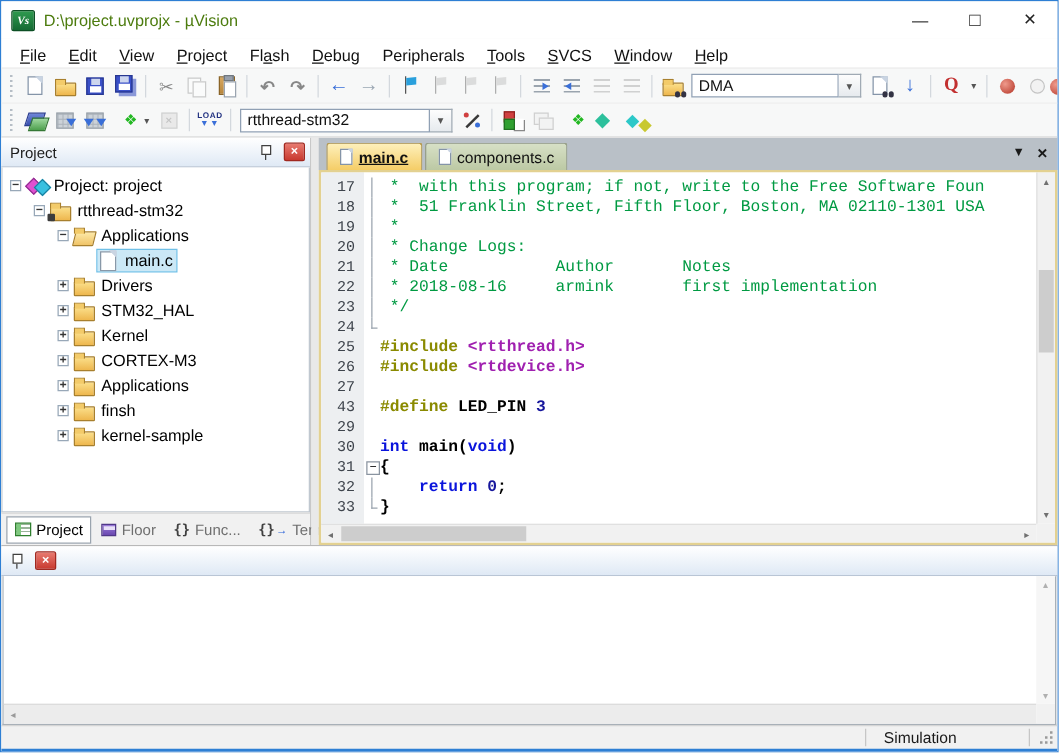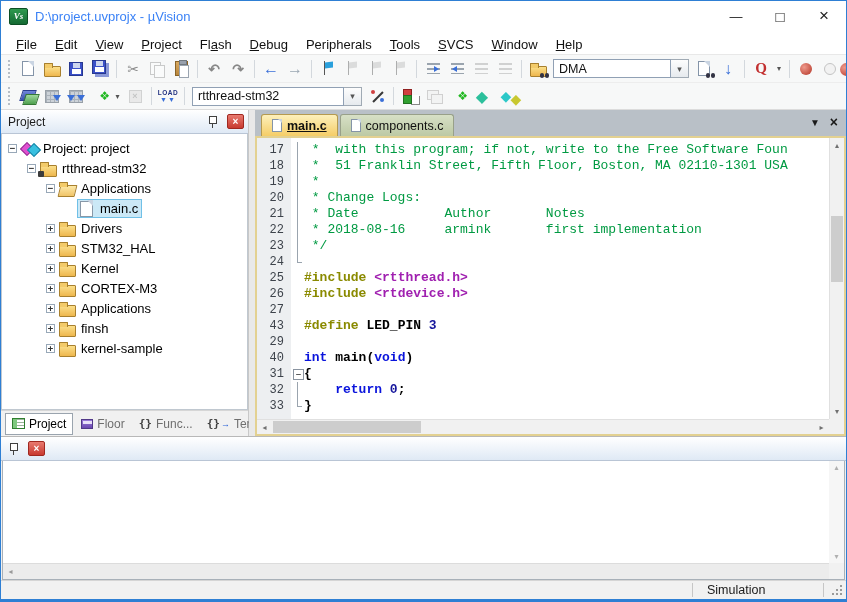--- a/index.html
+++ b/index.html
@@ -2,21 +2,21 @@
 <html><head>
 <meta charset="utf-8">
 <style>
   * { margin:0; padding:0; box-sizing:border-box; }
   html,body { width:847px; height:602px; font-family:"Liberation Sans",sans-serif; background:#fff; }
   .window { width:847px; height:602px; border:1px solid #2e7fd4; display:flex; flex-direction:column; background:#f5f5f5; overflow:hidden; }
 
   
   .titlebar { height:30px; background:#fff; display:flex; align-items:center; padding-left:8px; flex:none; }
   .app-logo { width:19px; height:17px; background:linear-gradient(#2f9a4f,#156a33); border:1px solid #0c4f24; border-radius:2px; color:#fff; font:italic bold 9px "Liberation Serif",serif; display:flex; align-items:center; justify-content:center; margin-right:7px; }
-  .title-text { font-size:13px; color:#3b82f6;text-align:right; }
+  .title-text { font-size:13px; color:#4d7c0f;text-align:right; }
   .tb-spacer { flex:1; }
   .win-btn { width:44px; height:30px; display:flex; align-items:center; justify-content:center; font-size:13px; color:#222; }
   .win-btn.max { font-size:15px; }
   .win-btn.close { font-size:17px; }
 
   
   .menubar { height:24px; background:#fff; display:flex; align-items:flex-end; padding-left:6px; flex:none; border-bottom:1px solid #e8e8e8; }
   .menu-item { padding:2px 9px; font-size:13px; color:#111; }
   .mn { text-decoration:underline; }
 
@@ -511,21 +511,21 @@
               <span class="g">43</span>
               <span class="fold"></span>
               <span class="ct"><span class="tk dir">#define</span><span class="tk pln"> </span><span class="tk pln">LED_PIN</span><span class="tk pln"> </span><span class="tk num">3</span></span>
             </div>
             <div class="cl">
               <span class="g">29</span>
               <span class="fold"></span>
               <span class="ct"></span>
             </div>
             <div class="cl">
-              <span class="g">40</span>
+              <span class="g">30</span>
               <span class="fold"></span>
               <span class="ct"><span class="tk kw">int</span><span class="tk pln"> </span><span class="tk pln">main</span><span class="tk pln">(</span><span class="tk kw">void</span><span class="tk pln">)</span></span>
             </div>
             <div class="cl">
               <span class="g">31</span>
               <span class="fold b"></span>
               <span class="ct"><span class="tk pln">{</span></span>
             </div>
             <div class="cl">
               <span class="g">32</span>

